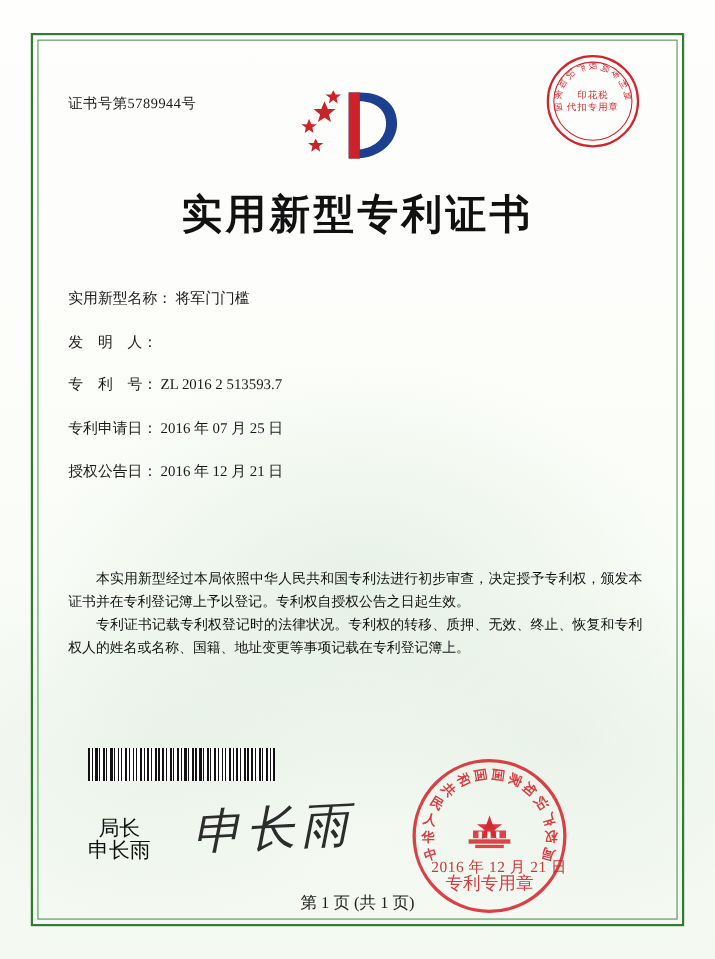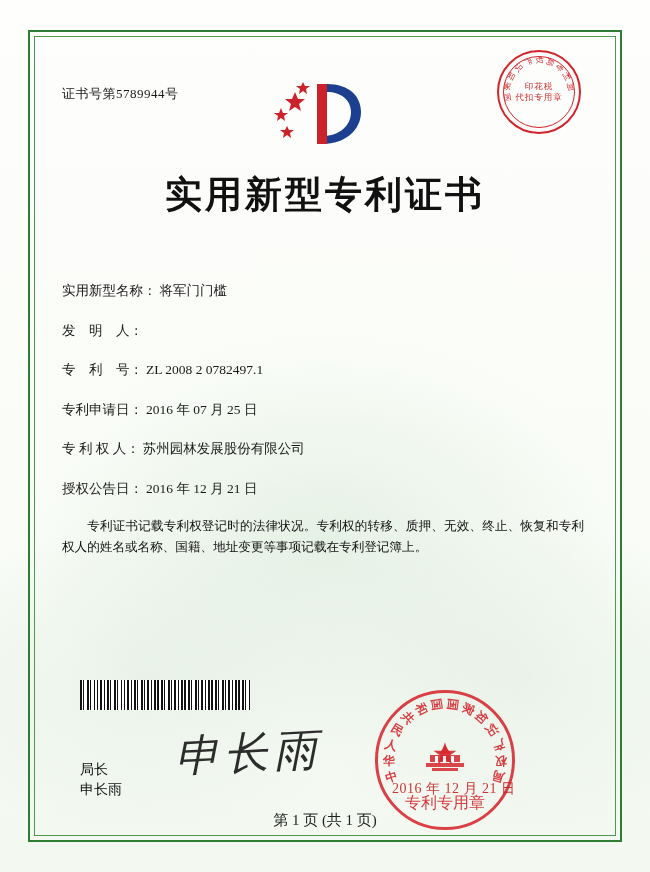--- a/index.html
+++ b/index.html
@@ -128,21 +128,20 @@
     top: 262px;
     width: 520px;
     font-size: 13.5px;
     color: #1a1a1a;
   }
   .field-row {
     display: flex;
     align-items: flex-end;
     margin-bottom: 21.5px;
     line-height: 18px;
-    margin-top: 20px;
   }
   .field-label {
     white-space: pre;
     font-family: "Liberation Serif", serif;
   }
   .field-value {
     font-family: "Liberation Serif", serif;
     padding-left: 3px;
   }
   .paragraphs {
@@ -168,24 +167,25 @@
     background:
       repeating-linear-gradient(90deg,
         #111 0px, #111 1.6px, #fff 1.6px, #fff 3.2px,
         #111 3.2px, #111 4.2px, #fff 4.2px, #fff 6.6px,
         #111 6.6px, #111 8.8px, #fff 8.8px, #fff 10px,
         #111 10px, #111 11px, #fff 11px, #fff 13.5px);
   }
   .sig-block {
     position: absolute;
     left: 80px;
-    top: 760px;
-    font-size: 14px;
+    top: 744px;
+    font-size: 19px;
     line-height: 20px;
     color: #111;
+    text-align: center;
   }
   .signature {
     position: absolute;
     left: 175px;
     top: 724px;
     font-size: 44px;
     color: #1b1b1b;
     font-family: "Liberation Serif", serif;
     font-style: italic;
     transform: rotate(-3deg);
@@ -315,37 +315,34 @@
   <div class="fields">
     <div class="field-row">
       <span class="field-label">实用新型名称：</span>
       <span class="field-value">将军门门槛</span>
     </div>
     <div class="field-row">
       <span class="field-label">发　明　人：</span>
     </div>
     <div class="field-row">
       <span class="field-label">专　利　号：</span>
-      <span class="field-value">ZL 2008 2 0782497.1</span>
+      <span class="field-value">ZL 2016 2 513593.7</span>
     </div>
     <div class="field-row">
       <span class="field-label">专利申请日：</span>
       <span class="field-value">2016 年 07 月 25 日</span>
     </div>
     <div class="field-row">
-      <span class="field-label">专 利 权 人：</span>
-      <span class="field-value">苏州园林发展股份有限公司</span>
-    </div>
-    <div class="field-row">
       <span class="field-label">授权公告日：</span>
       <span class="field-value">2016 年 12 月 21 日</span>
     </div>
   </div>
 
   <div class="paragraphs">
+    <p>本实用新型经过本局依照中华人民共和国专利法进行初步审查，决定授予专利权，颁发本证书并在专利登记簿上予以登记。专利权自授权公告之日起生效。</p>
     <p>专利证书记载专利权登记时的法律状况。专利权的转移、质押、无效、终止、恢复和专利权人的姓名或名称、国籍、地址变更等事项记载在专利登记簿上。</p>
   </div>
 
   <div class="barcode"></div>
 
   <div class="sig-block">
     <div>局长</div>
     <div>申长雨</div>
   </div>
 

